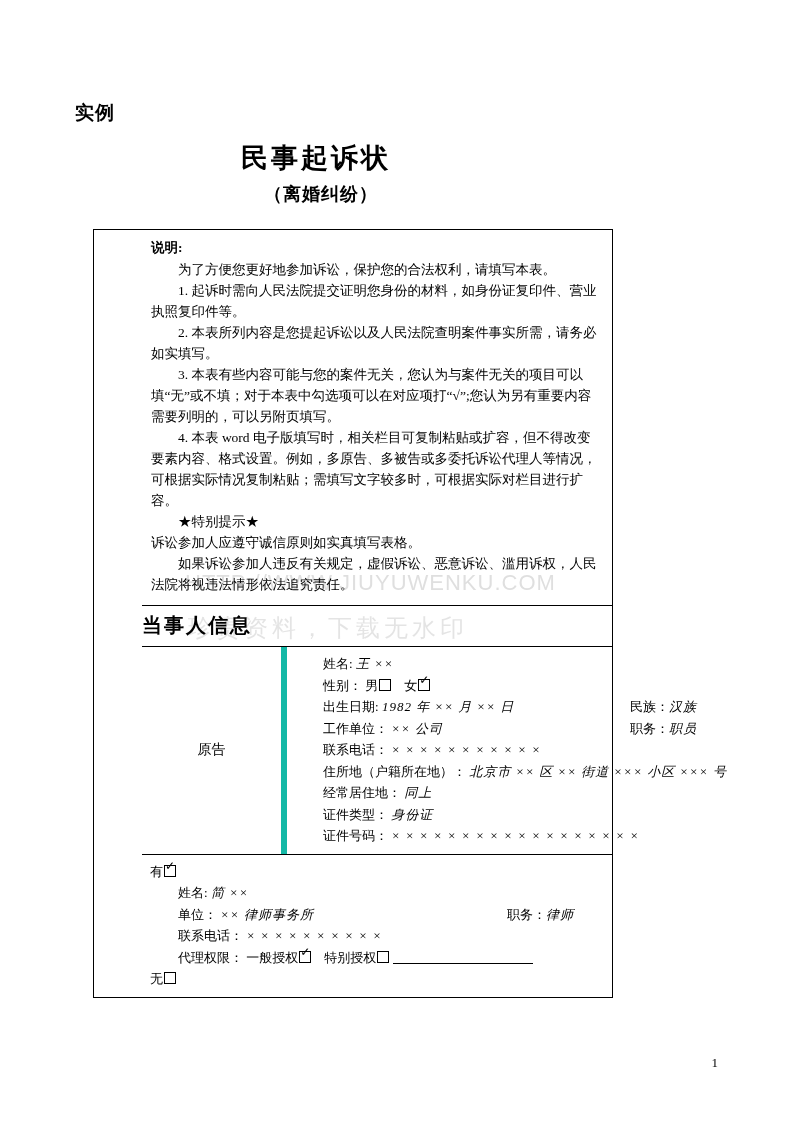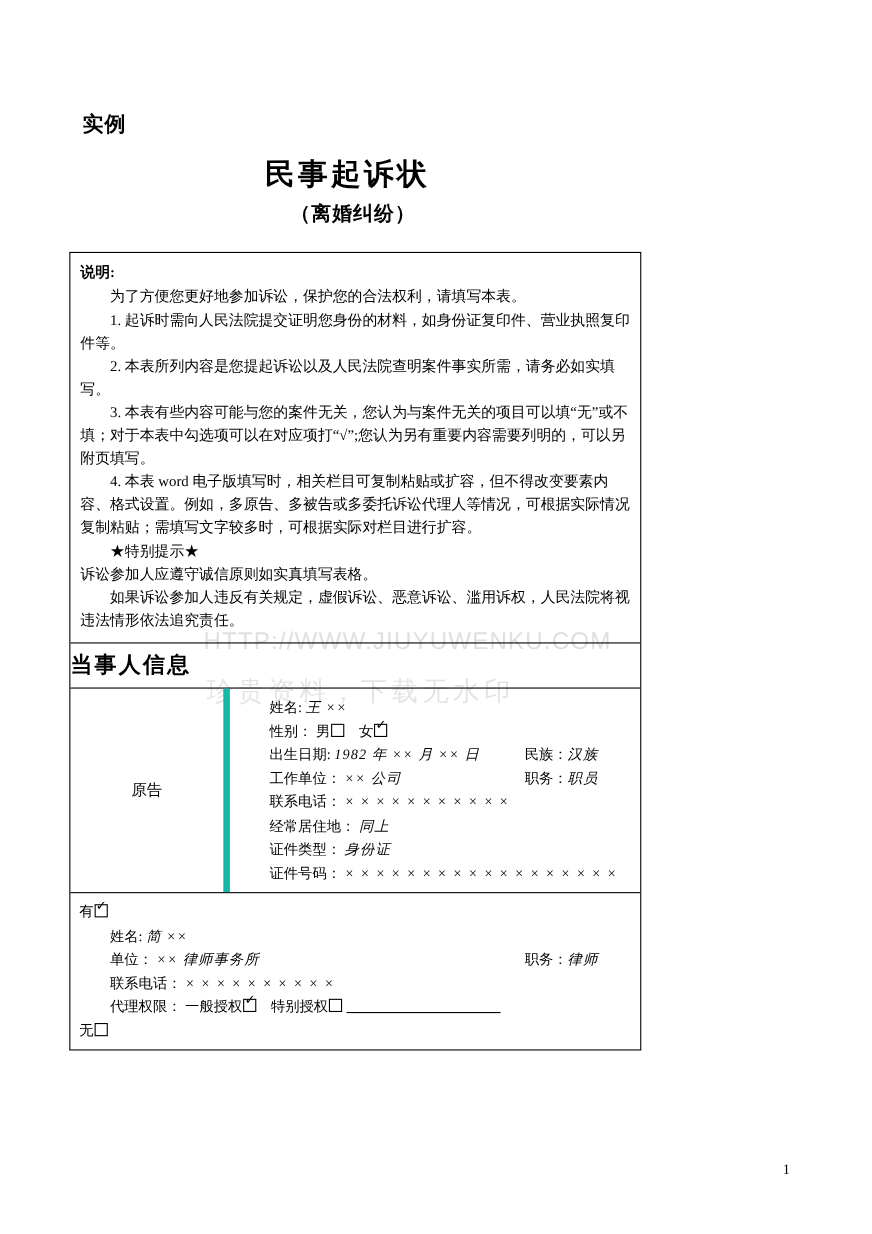--- a/index.html
+++ b/index.html
@@ -44,25 +44,26 @@
     left: 0;
     top: 182px;
     width: 642px;
     text-align: center;
     font-size: 18px;
     font-weight: bold;
     letter-spacing: 1px;
   }
   .table-wrap {
     position: absolute;
-    left: 63px;
+    left: 93px;
     top: 229px;
     width: 520px;
     border: 1px solid #000;
     box-sizing: border-box;
+    padding-left: 48px;
   }
   .row {
     display: flex;
     border-bottom: 1px solid #000;
     box-sizing: border-box;
   }
   .row:last-child { border-bottom: none; }
 
   .cell-note {
     width: 100%;
@@ -253,20 +254,24 @@
           <span class="ital">×× 公司</span>
           <span class="rightjob">
             <span>职务：</span><span class="ital">职员</span>
           </span>
         </div>
         <div class="field-line indent1">
           <span>联系电话：</span>
           <span class="xline">× × × × × × × × × × ×</span>
         </div>
         <div class="field-line indent1">
+          <span>住所地（户籍所在地）：</span>
+          <span class="ital">北京市 ×× 区 ×× 街道 ××× 小区 ××× 号</span>
+        </div>
+        <div class="field-line indent1">
           <span>经常居住地：</span>
           <span class="ital">同上</span>
         </div>
         <div class="field-line indent1">
           <span>证件类型：</span>
           <span class="ital">身份证</span>
         </div>
         <div class="field-line indent1">
           <span>证件号码：</span>
           <span class="xline">× × × × × × × × × × × × × × × × × ×</span>

